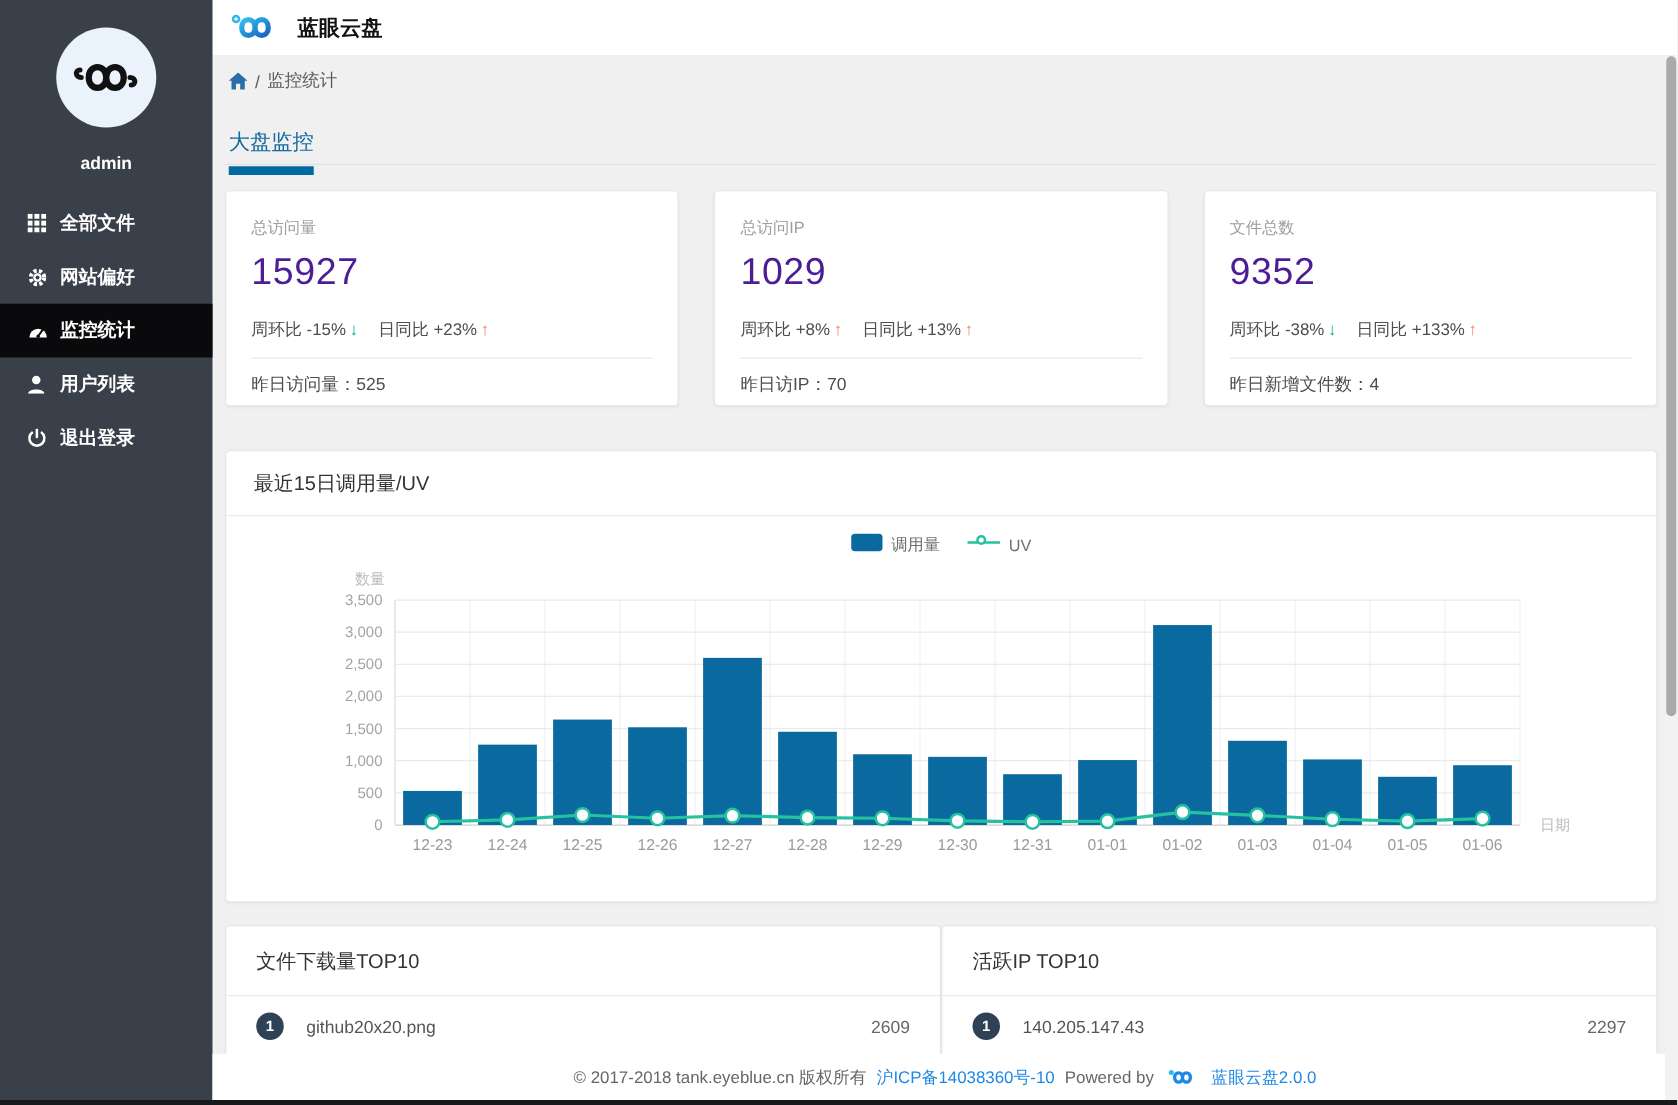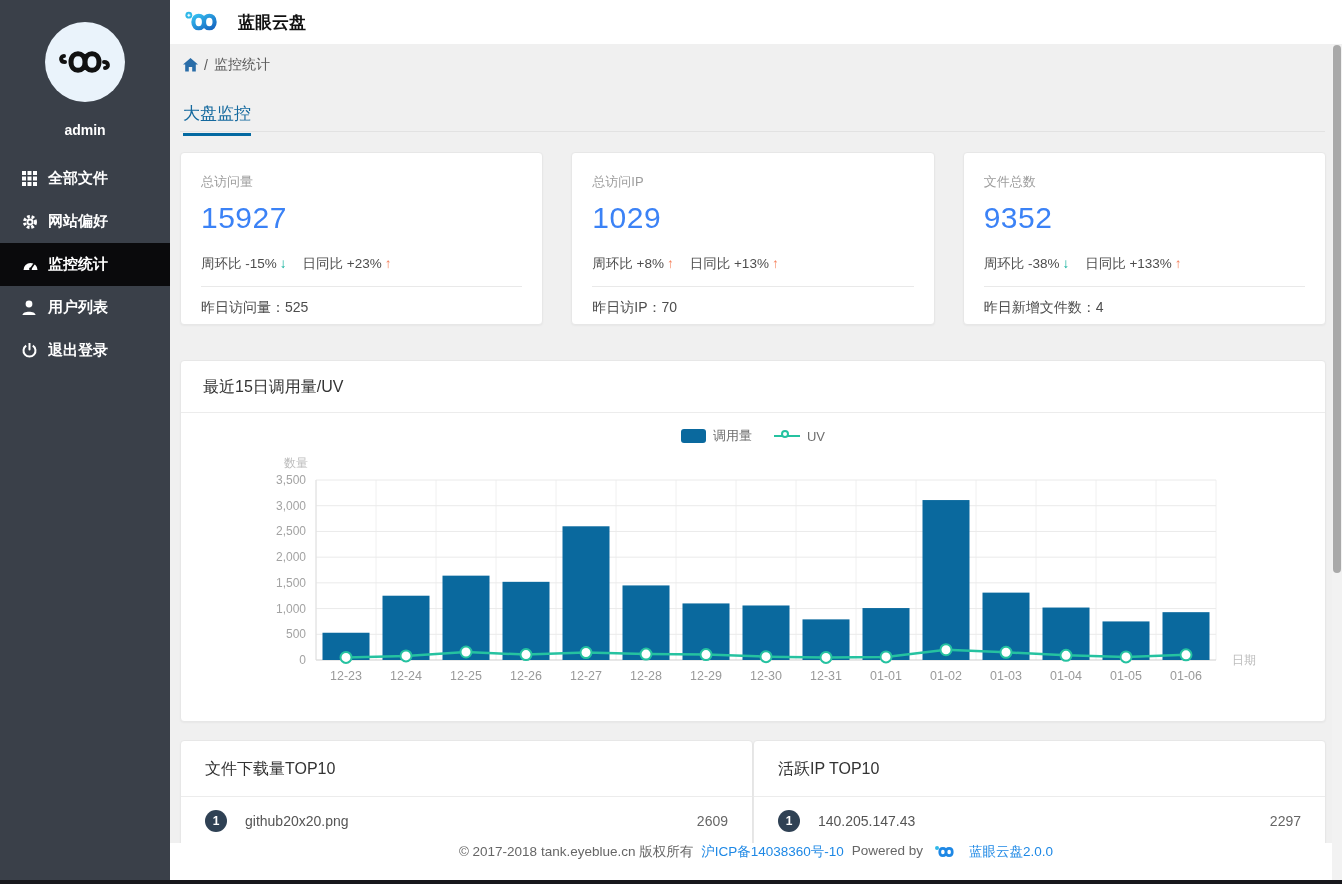--- a/index.html
+++ b/index.html
@@ -25,63 +25,63 @@
             display:flex; align-items:center; z-index:4; }
   .header .logo { margin-left:12px; display:flex; align-items:center; }
   .header .app-title { margin-left:12px; font-size:17px; font-weight:bold; color:#111; }
 
   
   .breadcrumb { position:absolute; left:183px; top:56px; display:flex; align-items:center;
                 font-size:14px; color:#5a5a5a; }
   .breadcrumb .home { display:flex; align-items:center; cursor:pointer; }
   .breadcrumb .sep { margin:0 6px; color:#5a5a5a; }
   .tab { position:absolute; left:183px; top:102px; font-size:17px; color:#14699e;
-         padding-bottom:8px; border-bottom:3px solid #0369a1; cursor:pointer; }
+         padding-bottom:8px; border-bottom:7px solid #0369a1; cursor:pointer; }
   .tab-divider { position:absolute; left:180px; top:131px; width:1145px; height:1px; background:#e2e2e2; }
 
   
   .panel { background:#fff; border:1px solid #e7e7e7; border-radius:4px;
            box-shadow:0 1px 2px rgba(0,0,0,0.04); }
   .cards { position:absolute; left:180px; top:152px; width:1146px; display:flex; gap:28px; }
   .card { flex:1; height:173px; padding:20px 20px 0 20px; }
   .card-label { font-size:13px; color:#9d9d9d; }
-  .card-value { font-size:30px; color:#3b82f6; margin-top:10px; letter-spacing:0.5px; }
+  .card-value { font-size:30px; color:#4c1d95; margin-top:10px; letter-spacing:0.5px; }
   .card-trends { margin-top:20px; font-size:13.5px; color:#4d4d4d; display:flex; gap:16px; align-items:center; }
   .trend-arrow { font-weight:bold; margin-left:3px; }
   .card-divider { height:1px; background:#e9e9e9; margin-top:13px; }
   .card-footer { font-size:14px; color:#4d4d4d; padding-top:12px; }
 
   
   .chart-panel { position:absolute; left:180px; top:360px; width:1146px; height:362px; }
   .chart-title { font-size:16px; color:#333; padding:16px 36px 14px 22px; }
   .chart-title-divider { height:1px; background:#ececec; }
   .legend { margin-top:14px; display:flex; justify-content:center; align-items:center; gap:22px;
             font-size:13px; color:#6e6e6e; }
-  .legend-item { display:flex; align-items:center; gap:7px; cursor:pointer; }
+  .legend-item { display:flex; gap:7px; cursor:pointer; }
   .legend-swatch { width:25px; height:14px; border-radius:3px; }
   .legend-line { position:relative; width:26px; height:10px; display:flex; align-items:center; }
   .legend-line .ll-bar { width:26px; height:2px; }
   .legend-line .ll-dot { position:absolute; left:7px; top:-1px; width:8px; height:8px; border-radius:50%;
                          background:#fff; border:2px solid; }
   .chart-svg { display:block; margin-top:4px; }
 
   
   .lists { position:absolute; left:180px; top:740px; width:1146px; display:flex; }
   .list-panel { flex:1; height:140px; overflow:hidden; }
   .list-title { font-size:16px; color:#333; padding:18px 24px 16px 24px; }
   .list-divider { height:1px; background:#ececec; }
   .list-row { display:flex; align-items:center; padding:13px 24px; font-size:14px; color:#555; }
   .rank-badge { width:22px; height:22px; border-radius:50%; background:#2f4154; color:#fff;
                 font-size:12px; font-weight:bold; display:flex; align-items:center; justify-content:center; }
   .row-name { margin-left:18px; }
   .row-value { margin-left:auto; color:#666; }
 
   
   .footer { position:absolute; left:170px; top:843px; width:1172px; height:37px; background:#fff;
-            display:flex; align-items:flex-start; justify-content:center; font-size:13.5px; color:#666;
+            display:flex; align-items:center; justify-content:center; font-size:13.5px; color:#666;
             gap:8px; z-index:6; }
   .footer a { color:#1e88e5; text-decoration:none; cursor:pointer; }
   .footer .f-logo { display:flex; align-items:center; margin:0 2px; }
   .bottom-edge { position:absolute; left:0; top:880px; width:1342px; height:4px; background:#17181c; z-index:9; }
 
   
   .scrollbar { position:absolute; right:0; top:45px; width:10px; height:835px; background:#f2f2f2; z-index:7; }
   .scroll-thumb { position:absolute; left:1px; top:0; width:8px; height:528px; background:#a9a9a9; border-radius:4px; }
 </style>
 </head>

